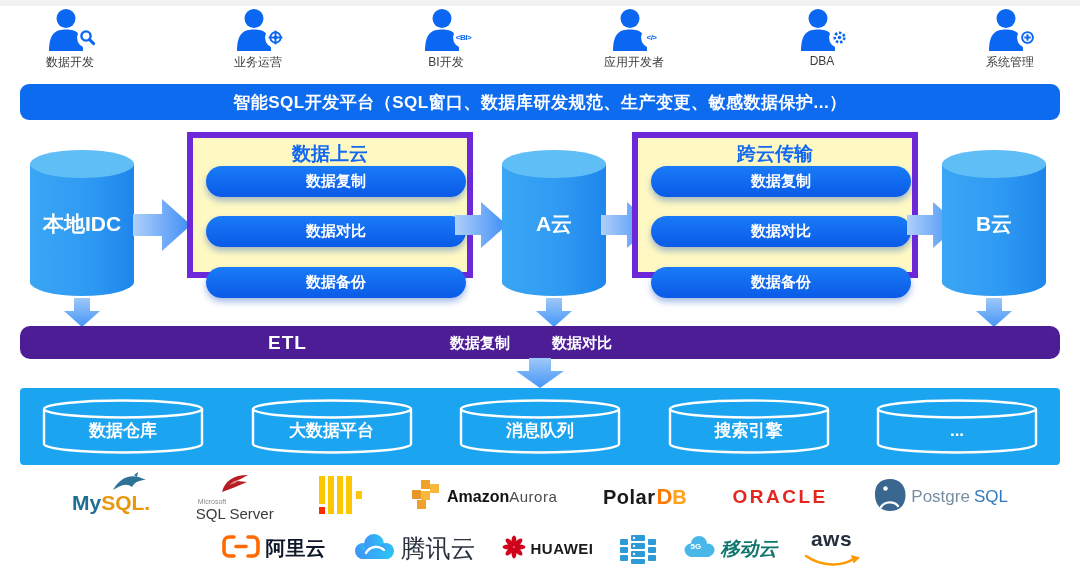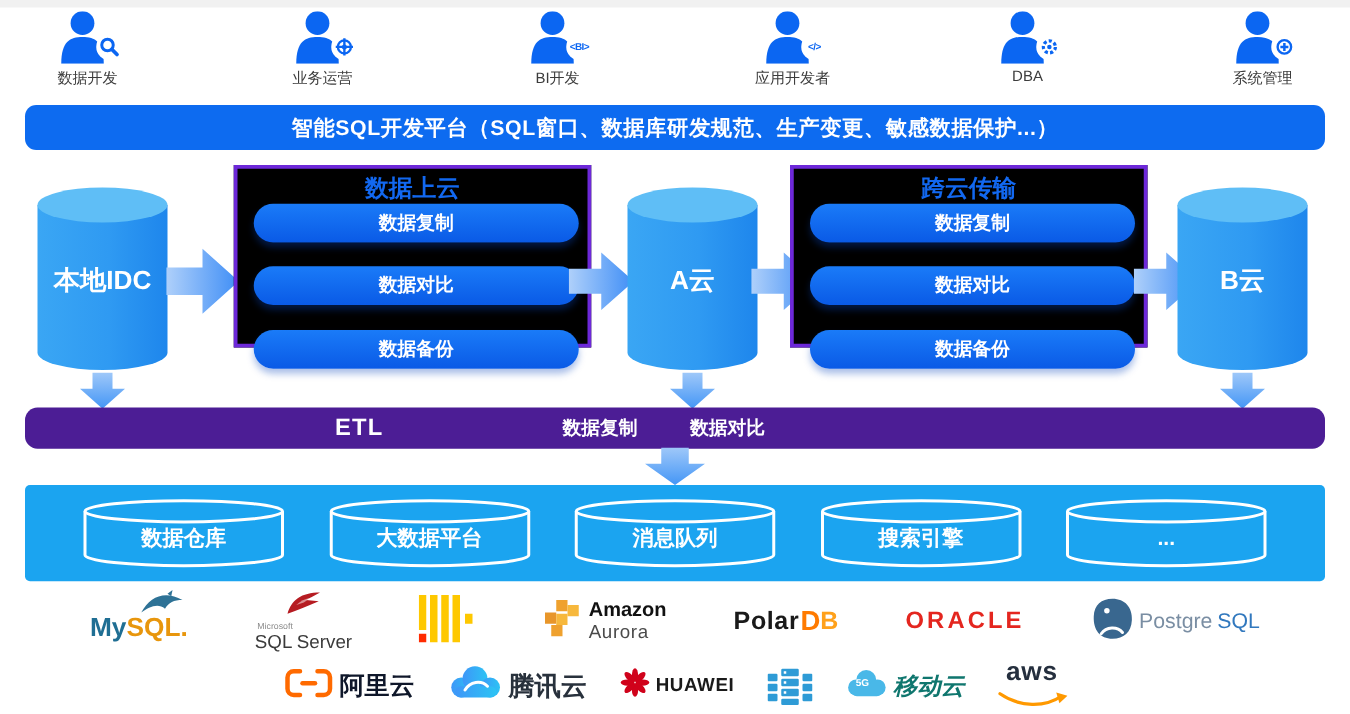--- a/index.html
+++ b/index.html
@@ -21,75 +21,75 @@
 
   
   .banner { position:absolute; left:20px; top:84px; width:1040px; height:36px; background:#0D6BF0;
             border-radius:9px; display:flex; align-items:center; justify-content:center; }
   .banner-text { color:#fff; font-size:17px; font-weight:bold; letter-spacing:0.5px; }
 
   
   .cyl { position:absolute; width:108px; height:152px; }
   .cyl-label { position:absolute; left:0; top:14px; width:100%; height:125px; display:flex;
                align-items:center; justify-content:center; color:#fff; font-size:21px; font-weight:bold; }
-  .flow-box { position:absolute; width:286px; height:146px; background:#000000; border:3px solid #6d28d9; }
+  .flow-box { position:absolute; width:286px; height:146px; background:#fef9c3; border:6px solid #6d28d9; }
   .flow-box-title { margin-top:3px; text-align:center; color:#1268F0; font-size:19px; font-weight:bold; }
   .pill { position:absolute; left:13px; width:260px; height:31px; border-radius:16px;
           background:linear-gradient(180deg,#1A7BF8 0%,#0A5AE6 100%);
           box-shadow:0 4px 6px rgba(10,70,190,.35);
           display:flex; align-items:center; justify-content:center;
           color:#fff; font-size:15px; font-weight:bold; }
   .pill.p1 { top:28px; } .pill.p2 { top:78px; } .pill.p3 { top:129px; }
   .arrow-abs { position:absolute; }
 
   
   .etl-bar { position:absolute; left:20px; top:326px; width:1040px; height:33px; background:#4c1d95;
              border-radius:10px; }
   .etl-label { position:absolute; top:0; height:33px; line-height:33px; color:#fff; font-weight:bold; }
   .etl-title { left:248px; font-size:19px; letter-spacing:1px; }
   .etl-item1 { left:430px; font-size:15px; }
   .etl-item2 { left:532px; font-size:15px; }
 
   
   .band { position:absolute; left:20px; top:388px; width:1040px; height:77px; background:#1BA4F0;
-          border-radius:4px; display:flex; justify-content:space-between; align-items:center; padding:0 44px; }
+          border-radius:4px; display:flex; justify-content:space-between; align-items:center; padding:0 20px; }
   .store-cyl { position:relative; width:166px; height:58px; }
   .store-label { position:absolute; left:0; top:8px; width:100%; height:50px; display:flex;
                  align-items:center; justify-content:center; color:#fff; font-size:17px; font-weight:bold; }
 
   
   .db-row { position:absolute; left:0; top:468px; width:1080px; height:58px; display:flex;
             align-items:center; justify-content:space-between; padding:0 72px; }
   .logo { display:flex; align-items:center; }
   .mysql-logo { position:relative; padding-top:12px; }
   .mysql-my { font-size:21px; font-weight:bold; color:#1F6E93; }
   .mysql-sql { font-size:21px; font-weight:bold; color:#E8960C; }
   .mysql-dot { font-size:21px; font-weight:bold; color:#E8960C; }
   .mysql-dolphin { position:absolute; right:2px; top:-7px; }
   .sqlserver-logo { flex-direction:column; align-items:center; }
   .ss-brand { font-size:7px; color:#8a8a8a; align-self:flex-start; margin-left:2px; margin-top:1px; }
   .ss-name { font-size:15px; color:#3A3A3A; }
   .aurora-logo { gap:6px; }
-  .aurora-txt { display:flex; flex-direction:column; line-height:1.05; }
+  .aurora-txt { display:flex; flex-direction:row; line-height:1.05; }
   .aurora-1 { font-size:16px; font-weight:800; color:#111; }
   .aurora-2 { font-size:15px; color:#4a4a4a; letter-spacing:0.5px; }
   .polar-1 { font-size:20px; font-weight:bold; color:#1A1A1A; letter-spacing:0.5px; }
   .polar-2 { font-size:22px; font-weight:800; color:#FF7A00; margin-left:1px; }
   .polar-3 { font-size:20px; font-weight:bold; color:#FFA11B; }
   .oracle-name { font-size:19px; font-weight:bold; color:#E4261F; letter-spacing:2.5px; }
   .pg-logo { gap:4px; }
   .pg-1 { font-size:17px; color:#7A8EA3; }
   .pg-2 { font-size:17px; color:#3178BE; }
 
   
   .vendor-row { position:absolute; left:0; top:530px; width:1080px; height:37px; display:flex;
                 align-items:center; justify-content:center; gap:26px; }
   .vendor { display:flex; align-items:center; gap:5px; }
   .aliyun-name { font-size:20px; font-weight:bold; color:#0f172a; }
-  .tencent-name { font-size:21px; font-weight:700; color:#28313C; }
+  .tencent-name { font-size:25px; font-weight:400; color:#28313C; }
   .huawei-name { font-size:15px; font-weight:800; color:#1A1A1A; letter-spacing:0.5px; }
   .mobile-wrap { position:relative; }
   .mobile-badge { position:absolute; left:9px; top:8px; color:#fff; font-size:8px; font-weight:bold;text-align:right; }
   .mobile-name { font-size:19px; font-weight:bold; font-style:italic; color:#0f766e; }
   .aws-logo { display:flex; flex-direction:column; align-items:center; line-height:1; }
   .aws-name { font-size:21px; font-weight:800; color:#252F3E; letter-spacing:0.5px; }
 </style>
 </head>
 <body>
 

